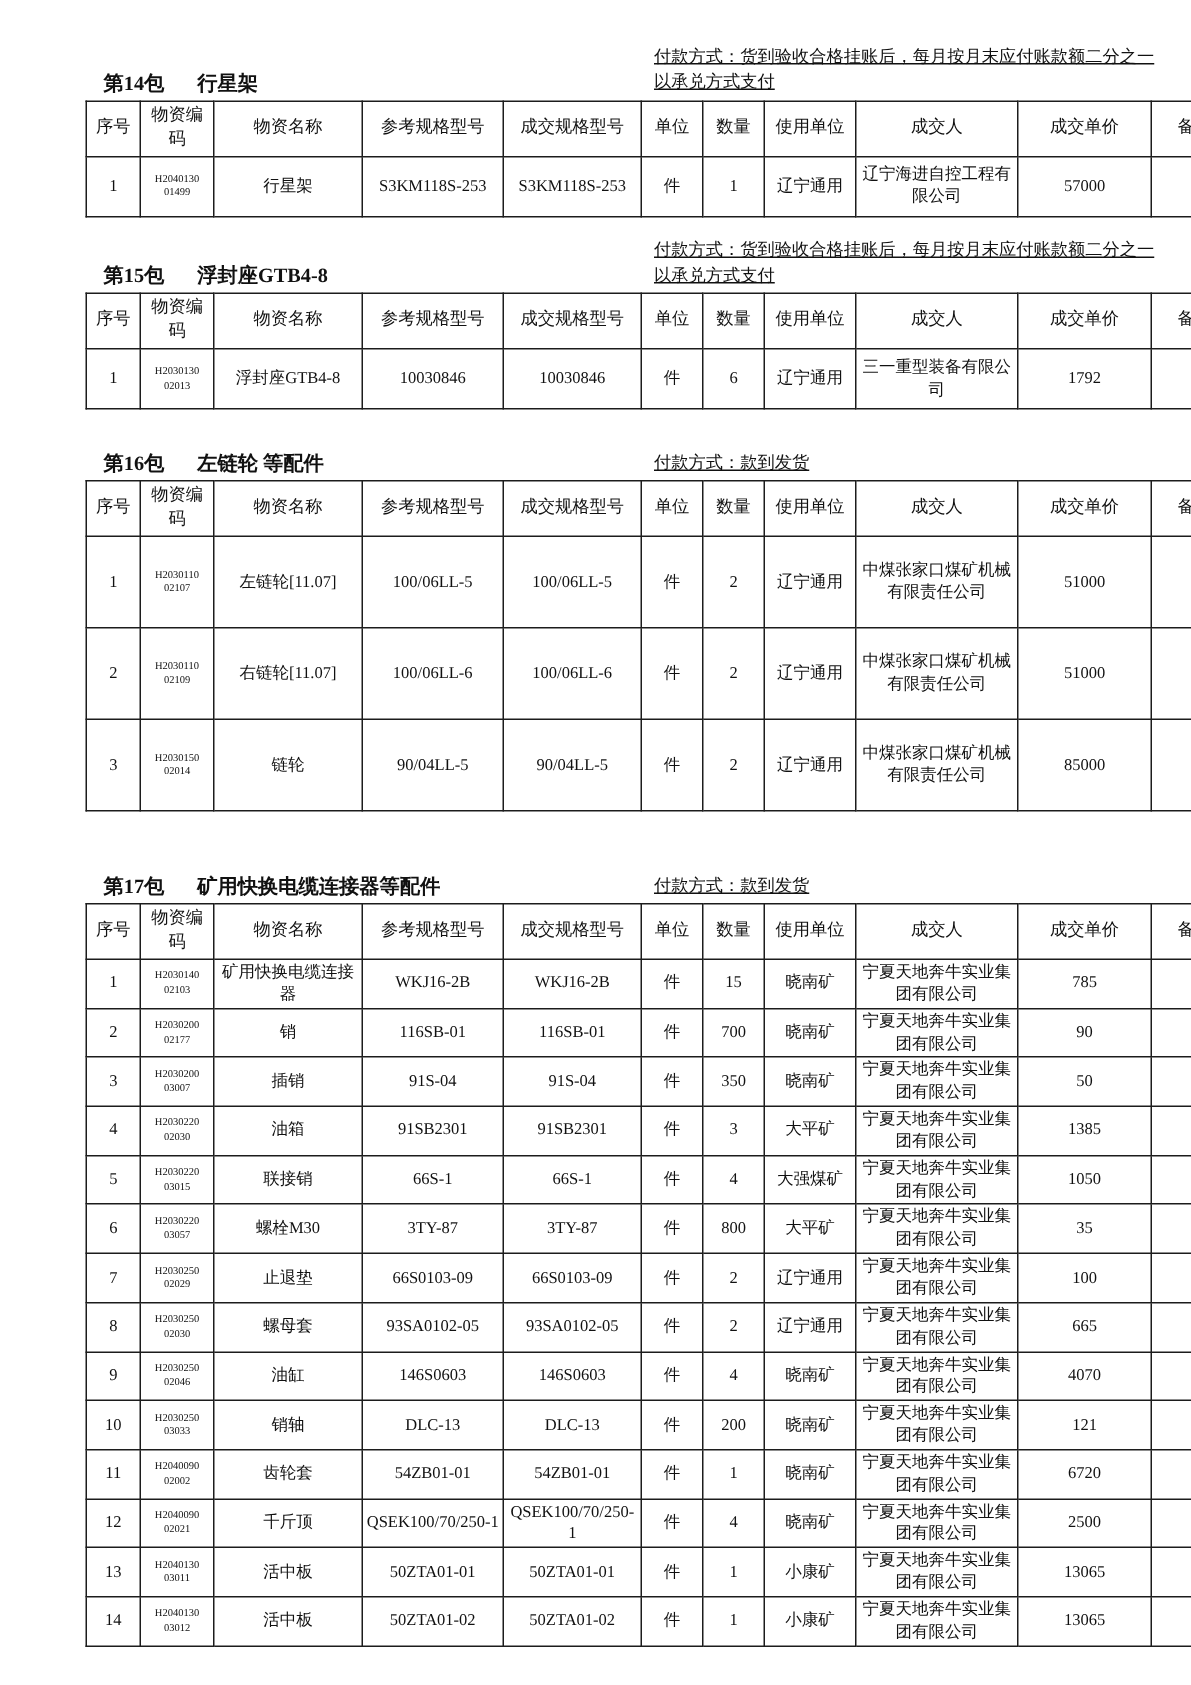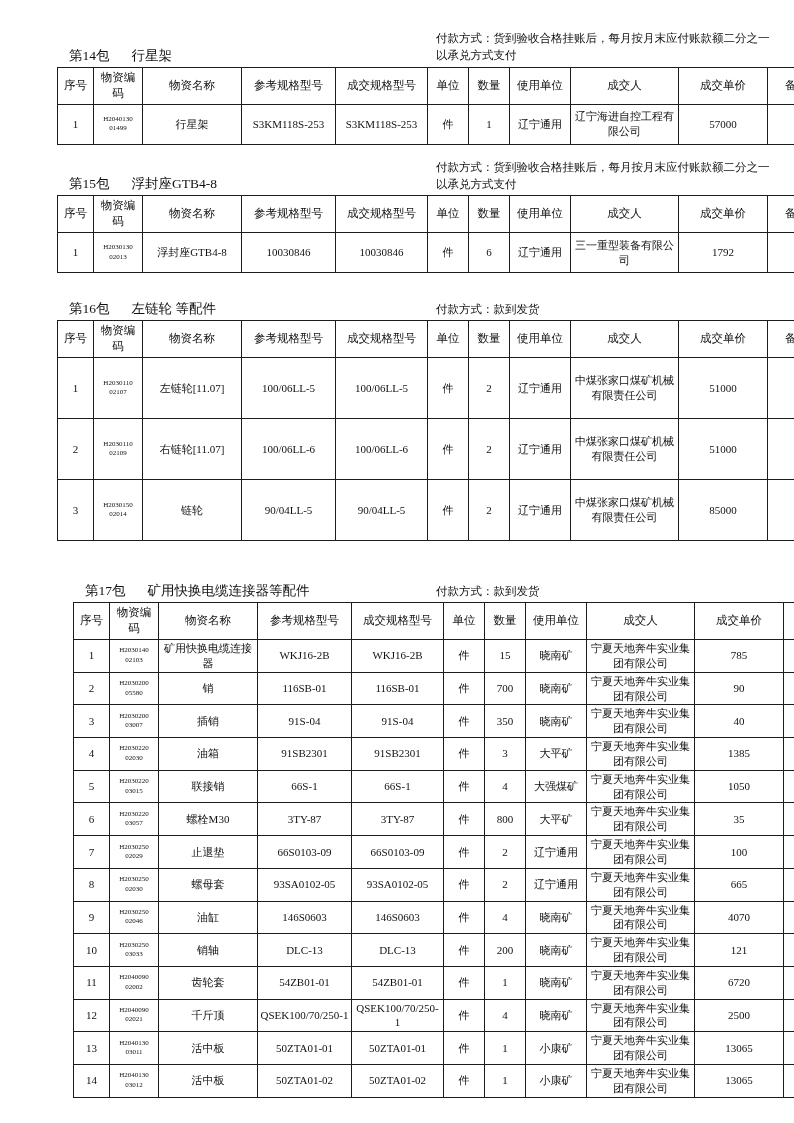--- a/index.html
+++ b/index.html
@@ -6,30 +6,30 @@
   body {
     width:794px; height:1123px; overflow:hidden;
     font-family:"Liberation Serif","DejaVu Serif",serif;
     color:#111;
   }
   .doc { padding:30px 24px 0 57px; }
 
   .section { margin-top:0; }
   .sec-1 { margin-top:14px; }
   .sec-2 { margin-top:27px; }
-  .sec-3 { margin-top:41px;margin-left:16px; }
+  .sec-3 { margin-top:41px; }
   .sec-4 { margin-top:24px; }
 
   .section-head {
     display:flex; justify-content:space-between; align-items:flex-end;
     margin-bottom:2px; min-height:16px;
   }
-  .pkg-title { font-weight:normal; font-size:13.5px; padding-left:12px; white-space:nowrap; }
+  .pkg-title { font-weight:bold; font-size:13.5px; padding-left:12px; white-space:nowrap; }
   .pkg-name { margin-left:22px; }
-  .payment { width:334px; font-size:11.5px; line-height:1.5; flex:none; }
+  .payment { width:334px; font-size:11.5px; line-height:1.5; flex:none;text-decoration:underline; }
 
   table.goods {
     width:713px; border-collapse:collapse; table-layout:fixed;
     font-size:11px;
   }
   table.goods th, table.goods td {
     border:1.5px solid #1c1c1c; text-align:center; vertical-align:middle;
     padding:1px 2px; line-height:1.35; overflow:hidden;
   }
   table.goods thead th { height:34px; font-weight:normal; font-size:11.5px; }
@@ -241,42 +241,42 @@
               <td class="col-4">WKJ16-2B</td>
               <td class="col-5">件</td>
               <td class="col-6">15</td>
               <td class="col-7">晓南矿</td>
               <td class="col-8">宁夏天地奔牛实业集团有限公司</td>
               <td class="col-9">785</td>
               <td class="col-10"></td>
             </tr>
             <tr>
               <td class="col-0">2</td>
-              <td class="col-1">H2030200 05580</td>
+              <td class="col-1">H2030200 02177</td>
               <td class="col-2">销</td>
               <td class="col-3">116SB-01</td>
               <td class="col-4">116SB-01</td>
               <td class="col-5">件</td>
               <td class="col-6">700</td>
               <td class="col-7">晓南矿</td>
               <td class="col-8">宁夏天地奔牛实业集团有限公司</td>
               <td class="col-9">90</td>
               <td class="col-10"></td>
             </tr>
             <tr>
               <td class="col-0">3</td>
               <td class="col-1">H2030200 03007</td>
               <td class="col-2">插销</td>
               <td class="col-3">91S-04</td>
               <td class="col-4">91S-04</td>
               <td class="col-5">件</td>
               <td class="col-6">350</td>
               <td class="col-7">晓南矿</td>
               <td class="col-8">宁夏天地奔牛实业集团有限公司</td>
-              <td class="col-9">40</td>
+              <td class="col-9">50</td>
               <td class="col-10"></td>
             </tr>
             <tr>
               <td class="col-0">4</td>
               <td class="col-1">H2030220 02030</td>
               <td class="col-2">油箱</td>
               <td class="col-3">91SB2301</td>
               <td class="col-4">91SB2301</td>
               <td class="col-5">件</td>
               <td class="col-6">3</td>

